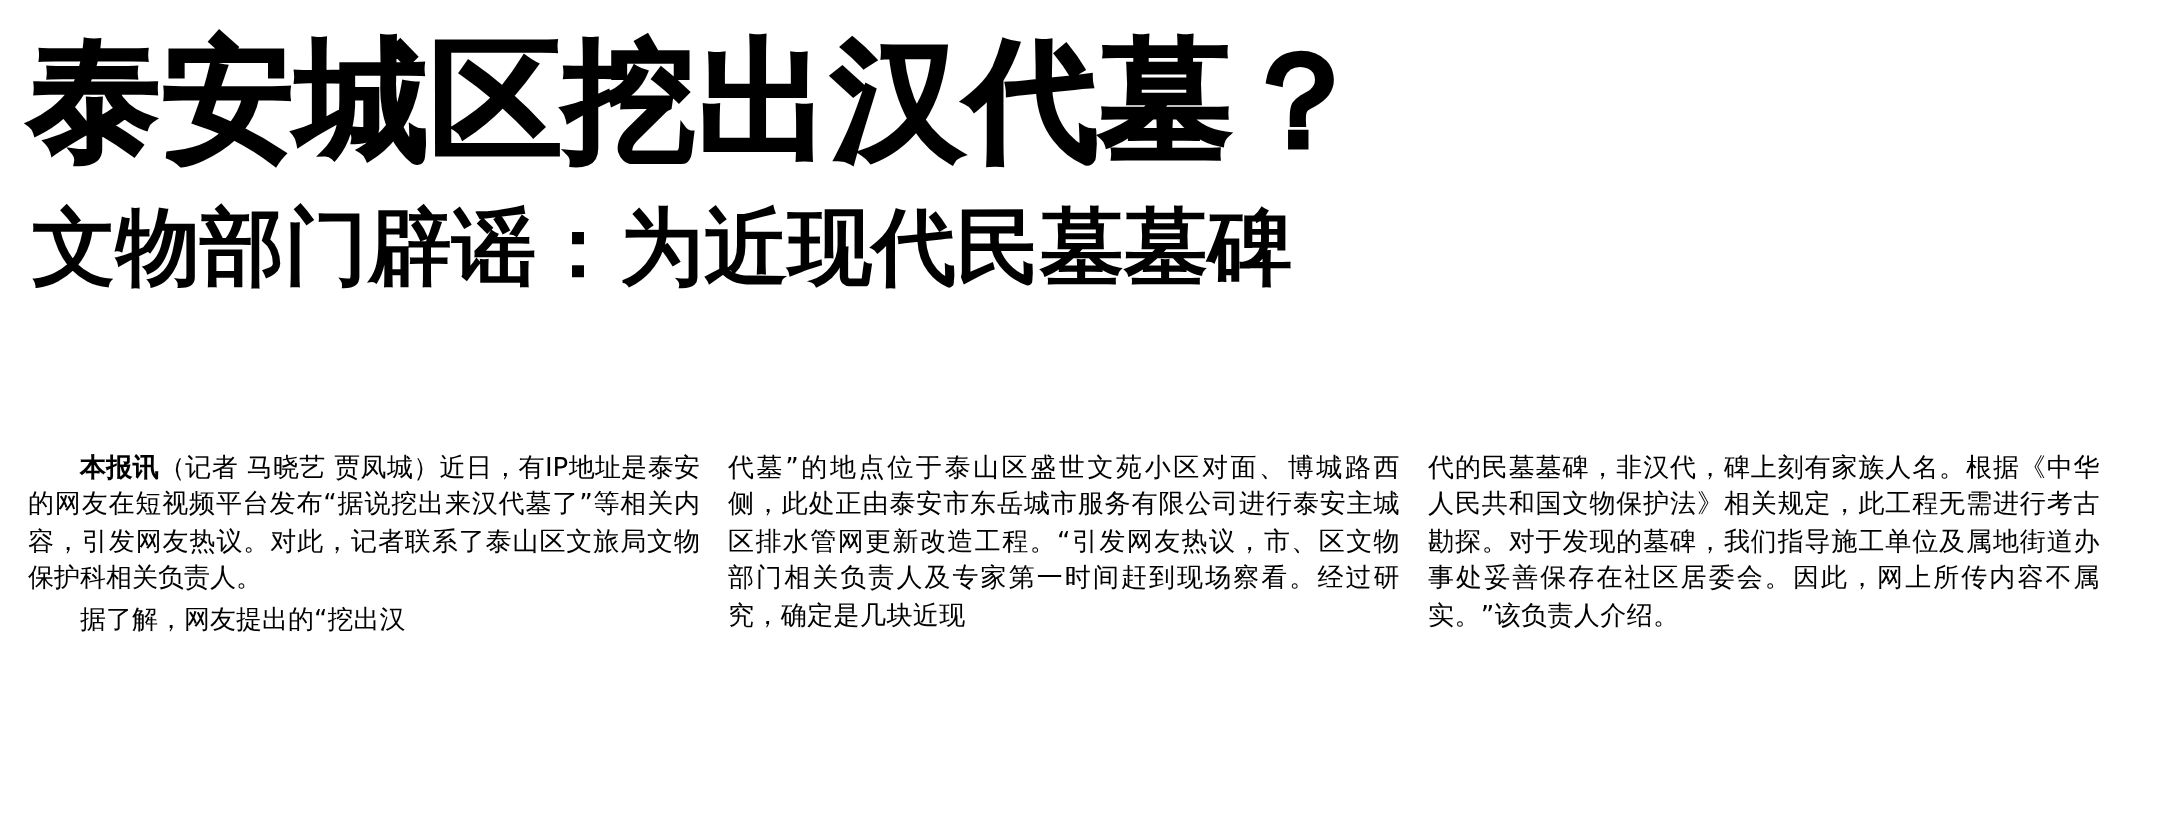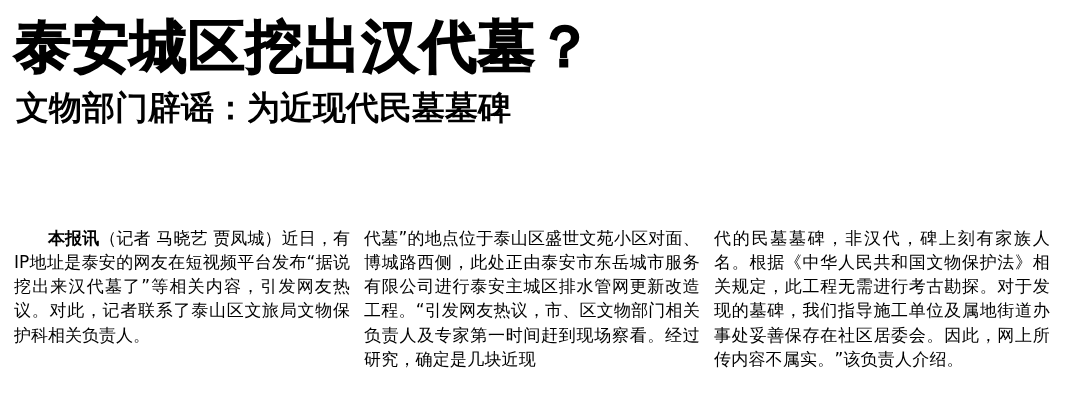--- a/index.html
+++ b/index.html
@@ -17,31 +17,31 @@
   .page {
     position: relative;
     width: 1080px;
     height: 416px;
     box-sizing: border-box;
     padding: 0;
   }
   .headline {
     font-family: "DejaVu Sans", "Liberation Sans", sans-serif;
     font-weight: 700;
-    font-size: 57px;
+    font-size: 66px;
     line-height: 1.0;
     letter-spacing: 1px;
     margin: 18px 4px 0 14px;
     white-space: nowrap;
     -webkit-text-stroke: 1.4px #000;
   }
   .subhead {
-    font-family: Liberation Mono, monospace;
+    font-family: Liberation Serif, serif;
     font-weight: 700;
-    font-size: 33px;
+    font-size: 42px;
     line-height: 1.1;
     margin: 18px 0 0 16px;
     white-space: nowrap;
   }
   .rule {
     width: 1052px;
     height: 0px;
     margin: 18px auto 0 14px;
     border: 0;
     border-top: 0px solid #fff;
@@ -55,21 +55,21 @@
     gap: 0px;
   }
   .col {
     width: 350px;
     padding-right: 14px;
     box-sizing: border-box;
   }
   .col p {
     margin: 0;
     font-family: "DejaVu Sans", "Liberation Sans", sans-serif;
-    font-size: 17px;
+    font-size: 13px;
     line-height: 1.42;
     text-align: justify;
     text-justify: inter-character;
     letter-spacing: 0px;
   }
   .col p + p {
     margin-top: 2px;
   }
   .indent {
     text-indent: 2em;
@@ -89,20 +89,21 @@
   <h1 class="headline">泰安城区挖出汉代墓？</h1>
 
   <h2 class="subhead">文物部门辟谣：为近现代民墓墓碑</h2>
 
   <hr class="rule">
 
   <div class="columns">
 
     <div class="col col-1">
       <p class="indent"><span class="lead">本报讯</span><span>（记者 马晓艺 贾凤城）近日，有IP地址是泰安的网友在短视频平台发布“据说挖出来汉代墓了”等相关内容，引发网友热议。对此，记者联系了泰山区文旅局文物保护科相关负责人。</span></p>
+      <p class="indent"><span>据了解，网友提出的“挖出汉</span></p>
     </div>
 
     <div class="col col-2">
       <p><span>代墓”的地点位于泰山区盛世文苑小区对面、博城路西侧，此处正由泰安市东岳城市服务有限公司进行泰安主城区排水管网更新改造工程。“引发网友热议，市、区文物部门相关负责人及专家第一时间赶到现场察看。经过研究，确定是几块近现</span></p>
     </div>
 
     <div class="col col-3">
       <p><span>代的民墓墓碑，非汉代，碑上刻有家族人名。根据《中华人民共和国文物保护法》相关规定，此工程无需进行考古勘探。对于发现的墓碑，我们指导施工单位及属地街道办事处妥善保存在社区居委会。因此，网上所传内容不属实。”该负责人介绍。</span></p>
     </div>
 

